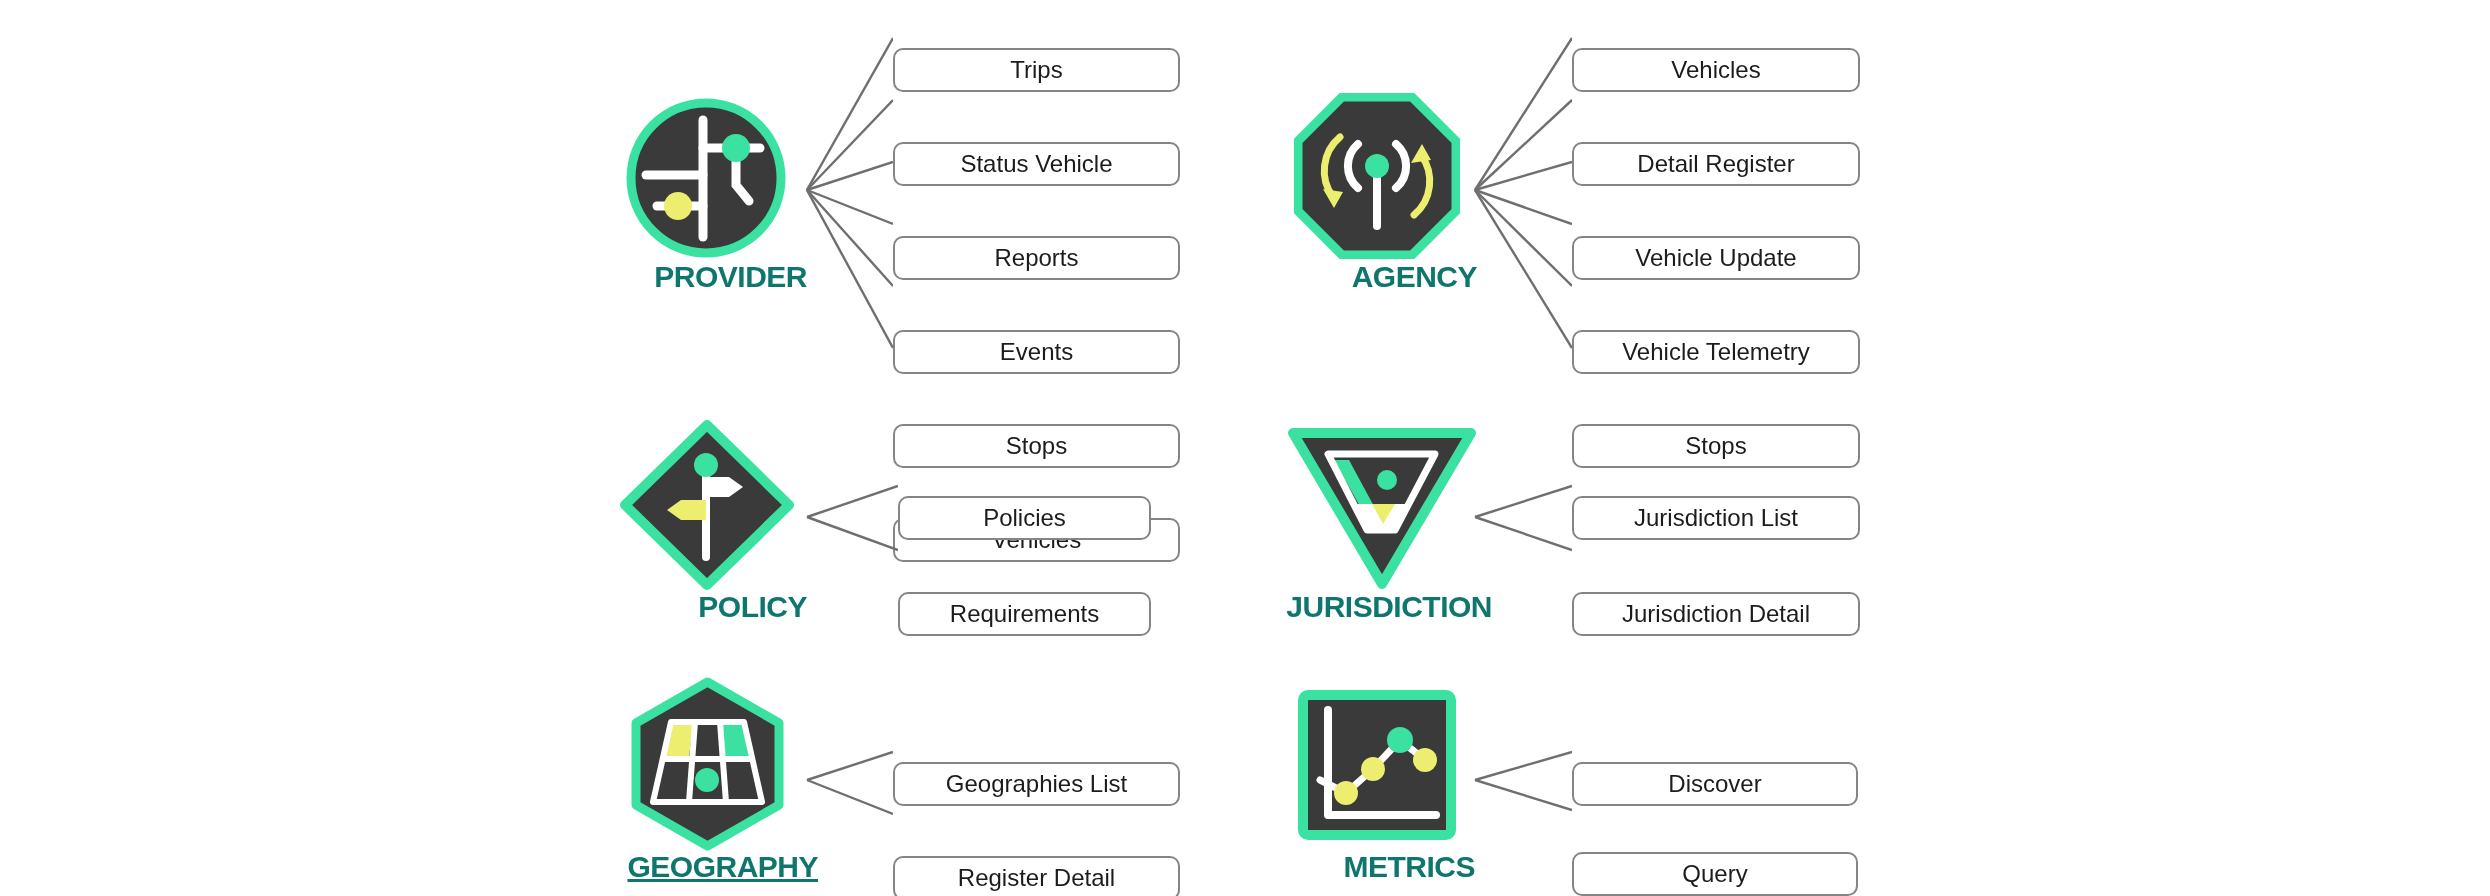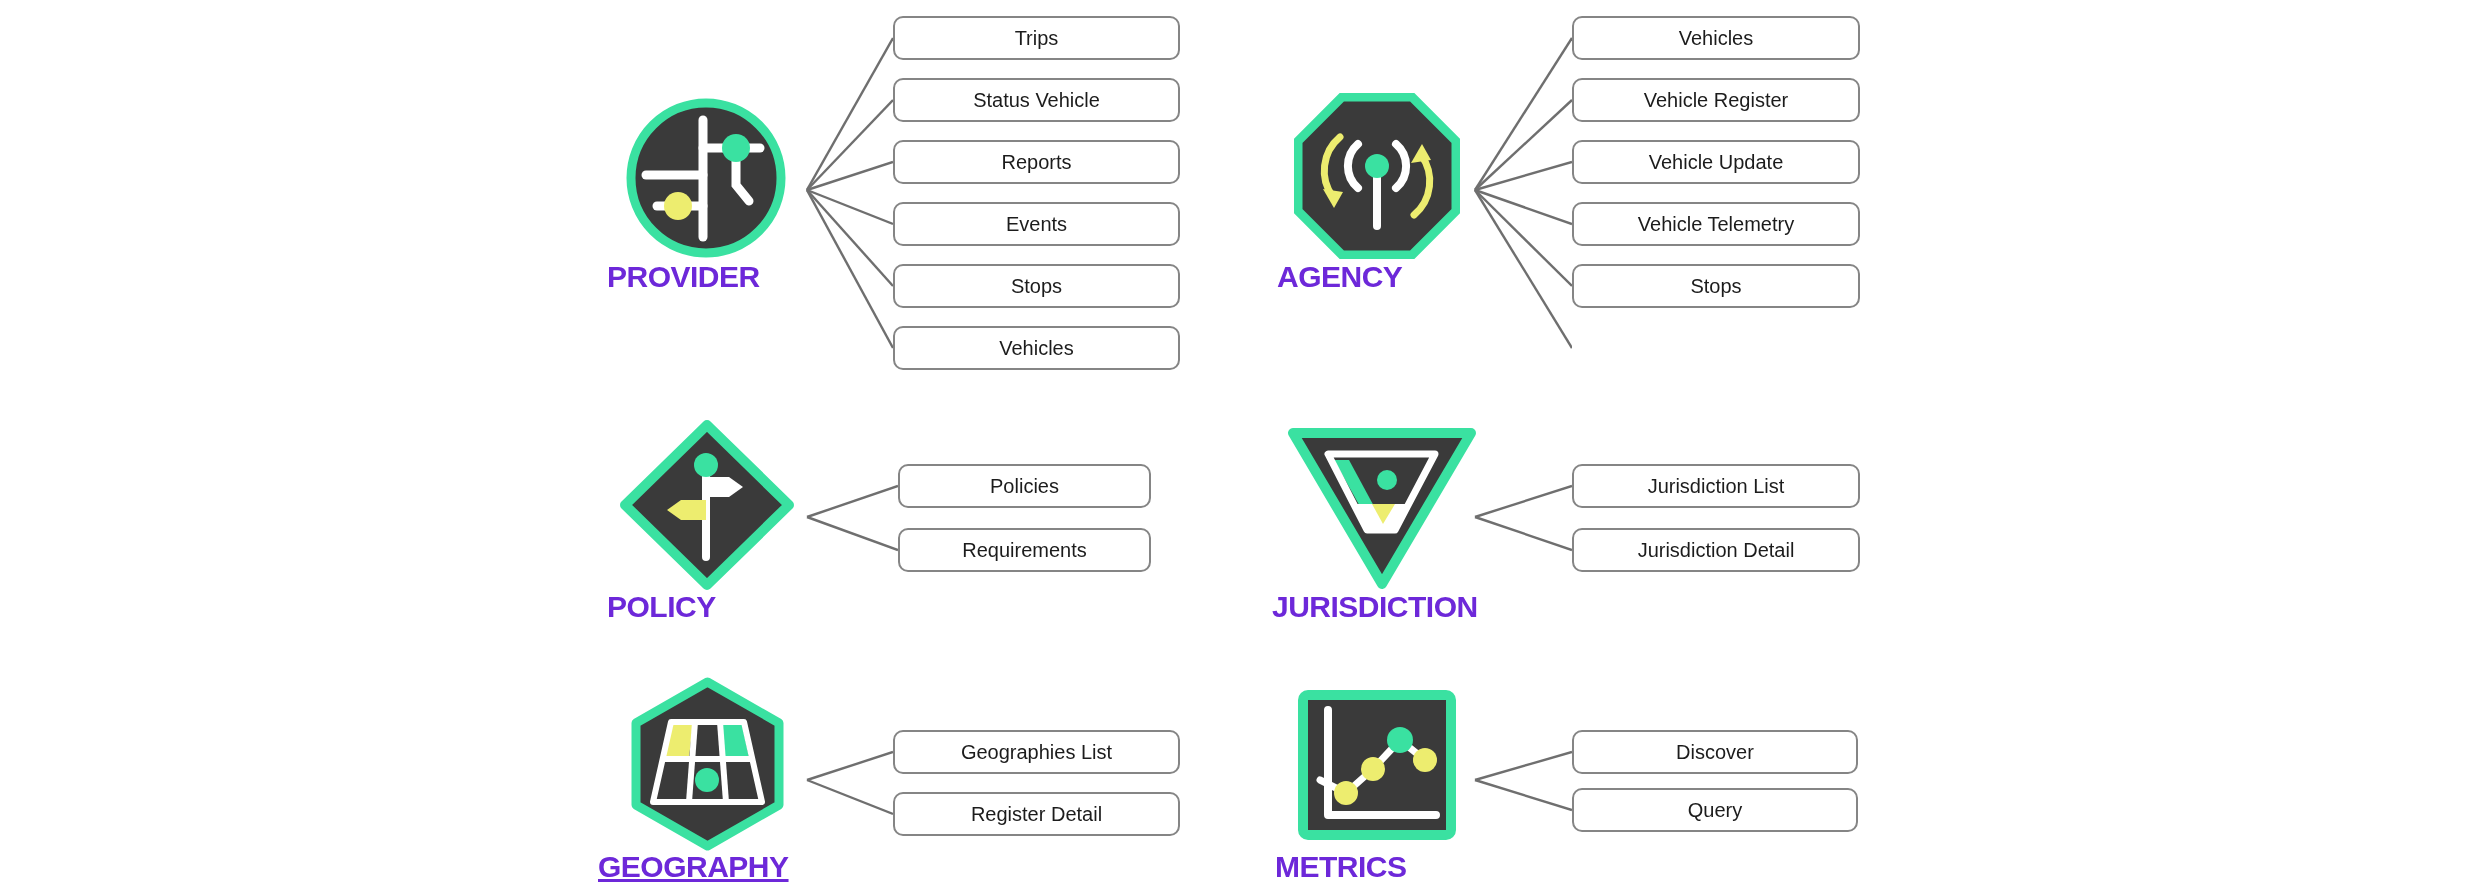--- a/index.html
+++ b/index.html
@@ -3,28 +3,28 @@
 <meta charset="utf-8">
 <style>
   html,body{margin:0;padding:0;background:#ffffff;}
   body{font-family:"Liberation Sans", sans-serif;}
   #canvas{position:relative;width:2490px;height:896px;background:#ffffff;overflow:hidden;}
 
   .icon{position:absolute;}
   .cluster-label{
     position:absolute;
     font-weight:700;font-size:30px;letter-spacing:-0.5px;
-    color:#6d28d9;text-align:left;white-space:nowrap;
+    color:#0f766e;text-align:right;white-space:nowrap;
   }
   .boxes{position:absolute;display:flex;flex-direction:column;}
   .endpoint-box{
     box-sizing:border-box;height:44px;background:#ffffff;
     border:2.5px solid #858585;border-radius:10px;
     display:flex;align-items:center;justify-content:center;
-    font-size:20px;color:#1c1c1c;white-space:nowrap;
+    font-size:24px;color:#1c1c1c;white-space:nowrap;margin-top:32px;
   }
   .fan{position:absolute;}
   .fan line{stroke:#6f6f6f;stroke-width:2.4;}
 
   
   .pos-provider-icon{left:622px;top:94px;}
   .pos-provider-label{left:607px;top:260px;width:200px;}
   .pos-provider-fan{left:806px;top:14px;}
   .pos-provider-boxes{left:893px;top:16px;width:287px;gap:18px;}
   .pos-provider-boxes .endpoint-box{width:287px;}
@@ -116,21 +116,21 @@
     <line x1="1" y1="176" x2="98" y2="24"></line>
     <line x1="1" y1="176" x2="98" y2="86"></line>
     <line x1="1" y1="176" x2="98" y2="148"></line>
     <line x1="1" y1="176" x2="98" y2="210"></line>
     <line x1="1" y1="176" x2="98" y2="272"></line>
     <line x1="1" y1="176" x2="98" y2="334"></line>
   </svg>
   <div class="boxes pos-agency-boxes">
 
   <div class="endpoint-box">Vehicles</div>
-      <div class="endpoint-box">Vehicle Register</div>
+      <div class="endpoint-box">Detail Register</div>
       <div class="endpoint-box">Vehicle Update</div>
       <div class="endpoint-box">Vehicle Telemetry</div>
       <div class="endpoint-box">Stops</div>
     </div>
 
   <svg class="icon pos-policy-icon" width="176" height="172" viewBox="0 0 176 172" aria-label="signpost-icon">
     <polygon points="88,6 170,86 88,166 6,86" fill="#3a3a3a" stroke="#3ae1a1" stroke-width="10" stroke-linejoin="round"></polygon>
     <line x1="87" y1="52" x2="87" y2="138" stroke="#ffffff" stroke-width="8" stroke-linecap="round"></line>
     <polygon points="87,58 110,58 124,68 110,78 87,78" fill="#ffffff"></polygon>
     <polygon points="87,81 62,81 48,91 62,101 87,101" fill="#eded6f"></polygon>

